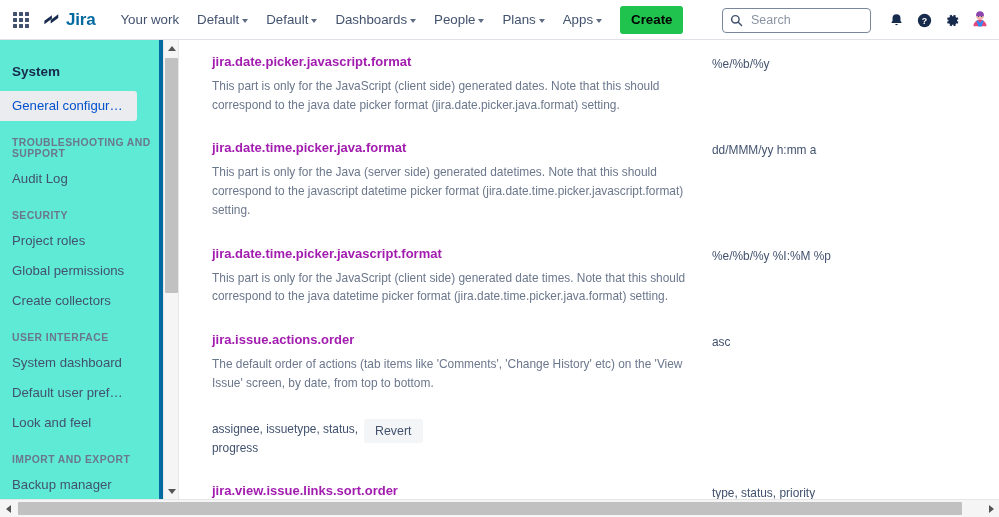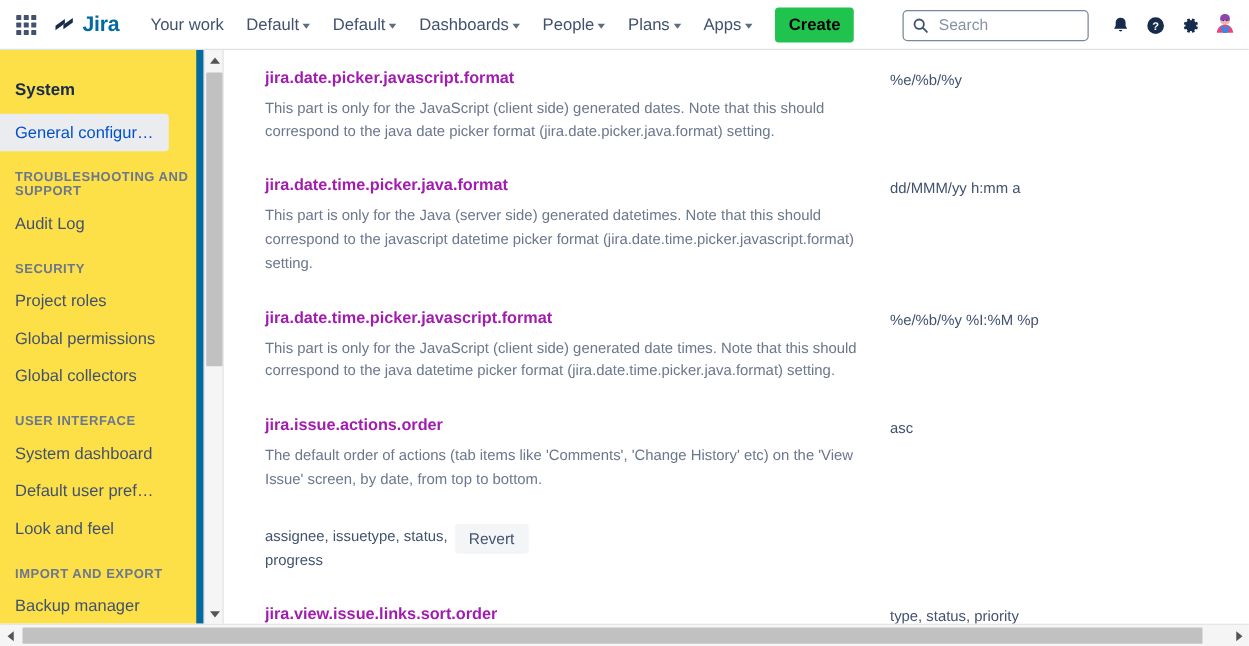--- a/index.html
+++ b/index.html
@@ -96,22 +96,22 @@
   .avatar {
     width: 22px; height: 22px; border-radius: 50%;
     overflow: hidden; cursor: pointer; margin-left: 2px;
     display: block;
   }
 
   
   .sidebar {
     position: absolute; left: 0; top: 40px;
     width: 163px; height: 459px;
-    background: #fde047;
-    border-right: 6px solid #0369a1;
+    background: #5eead4;
+    border-right: 4px solid #0369a1;
     overflow: hidden;
     z-index: 10;
   }
   .sb-title {
     font-size: 13.5px; font-weight: 600; color: #172b4d;
     padding: 24px 0 0 12px;
     margin-bottom: 12px;
   }
   .sb-item {
     display: block;
@@ -359,21 +359,21 @@
   </div>
 
   <div class="sb-section">SECURITY</div>
   <div class="sb-item">
     <span>Project roles</span>
   </div>
   <div class="sb-item">
     <span>Global permissions</span>
   </div>
   <div class="sb-item">
-    <span>Global collectors</span>
+    <span>Create collectors</span>
   </div>
 
   <div class="sb-section">USER INTERFACE</div>
   <div class="sb-item">
     <span>System dashboard</span>
   </div>
   <div class="sb-item">
     <span>Default user preferences</span>
   </div>
   <div class="sb-item">

